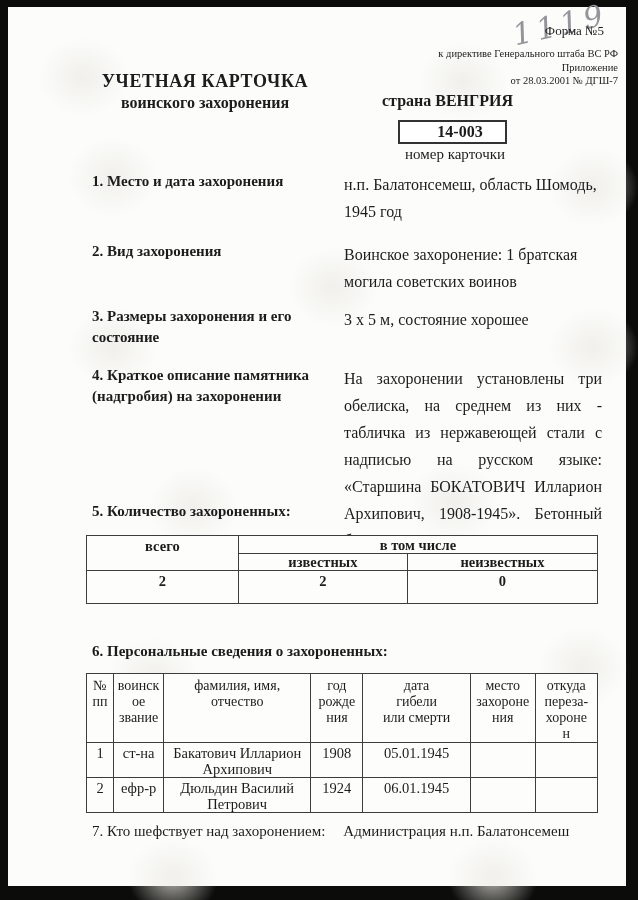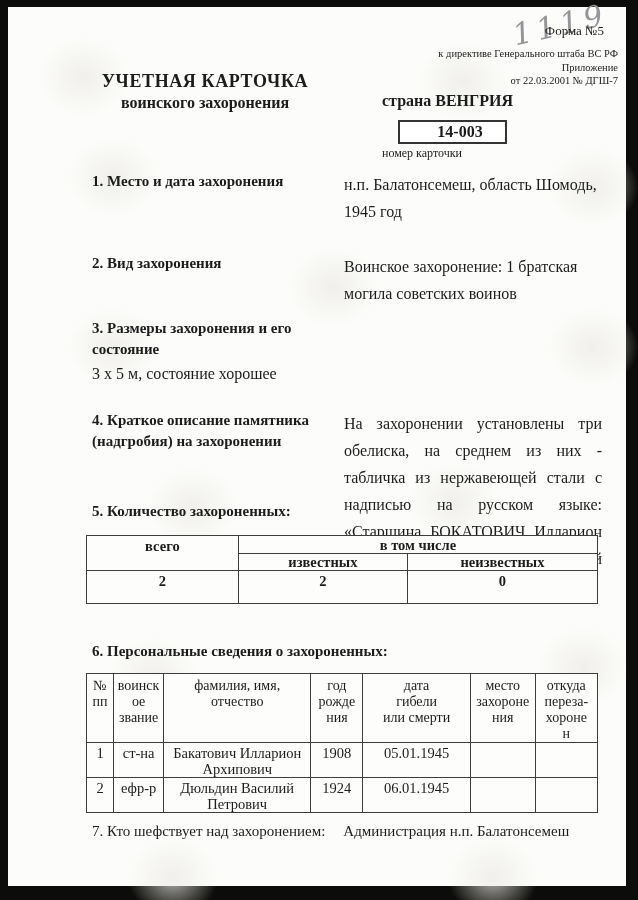--- a/index.html
+++ b/index.html
@@ -28,27 +28,27 @@
   
   .title-block{position:absolute;top:64px;left:92px;width:210px;text-align:center;}
   .title-line1{font-size:18px;font-weight:bold;letter-spacing:.6px;white-space:nowrap;}
   .title-line2{font-size:16px;font-weight:bold;margin-top:2px;white-space:nowrap;}
   .country{position:absolute;top:85px;left:374px;font-size:16px;font-weight:bold;white-space:nowrap;}
   .numbox{
     position:absolute;top:113px;left:390px;width:90px;height:20px;
     border:2px solid #333;text-align:center;line-height:20px;
     font-size:16px;font-weight:bold;background:#fff;padding-left:15px;
   }
-  .num-caption{position:absolute;top:139px;left:374px;width:124px;font-size:12px;}
+  .num-caption{position:absolute;top:139px;left:385px;width:124px;text-align:center;font-size:15px;}
   
   .fields{position:absolute;top:164px;left:84px;width:510px;}
   .field{display:flex;align-items:flex-start;}
   .f-gap-sm{margin-bottom:11px;}
-  .f-gap-md{margin-bottom:28px;}
-  .f-gap-lg{margin-bottom:23px;flex-direction:column;}
+  .f-gap-md{margin-bottom:16px;}
+  .f-gap-lg{margin-bottom:17px;}
   .field-label{width:252px;padding-right:10px;box-sizing:border-box;
     font-weight:bold;font-size:15px;line-height:21px;}
   .field-value{width:258px;font-size:16px;line-height:27px;}
   .justified{text-align:justify;font-family:Liberation Serif, serif;}
   
   .sec-heading{position:absolute;left:84px;font-weight:bold;font-size:15px;white-space:nowrap;}
   .sec5-h{top:496px;}
   .sec6-h{top:636px;}
   
   table{border-collapse:collapse;position:absolute;left:78px;width:512px;table-layout:fixed;background:#fdfdfc;}
@@ -89,21 +89,21 @@
     <div class="blob" style="left:530px;top:620px;"></div>
     <div class="blob" style="left:120px;top:830px;"></div>
     <div class="blob" style="left:440px;top:830px;"></div>
   </div>
 
   <div class="handwritten">1119</div>
   <div class="form-note">Форма №5</div>
   <div class="directive">
     <div>к директиве Генерального штаба ВС РФ</div>
     <div>Приложение</div>
-    <div>от 22.03.2001 № ДГШ-7</div>
+    <div>от 28.03.2001 № ДГШ-7</div>
   </div>
 
   <div class="title-block">
     <div class="title-line1">УЧЕТНАЯ КАРТОЧКА</div>
     <div class="title-line2">воинского захоронения</div>
   </div>
   <div class="country">страна ВЕНГРИЯ</div>
   <div class="numbox">14-003</div>
   <div class="num-caption">номер карточки</div>
 

